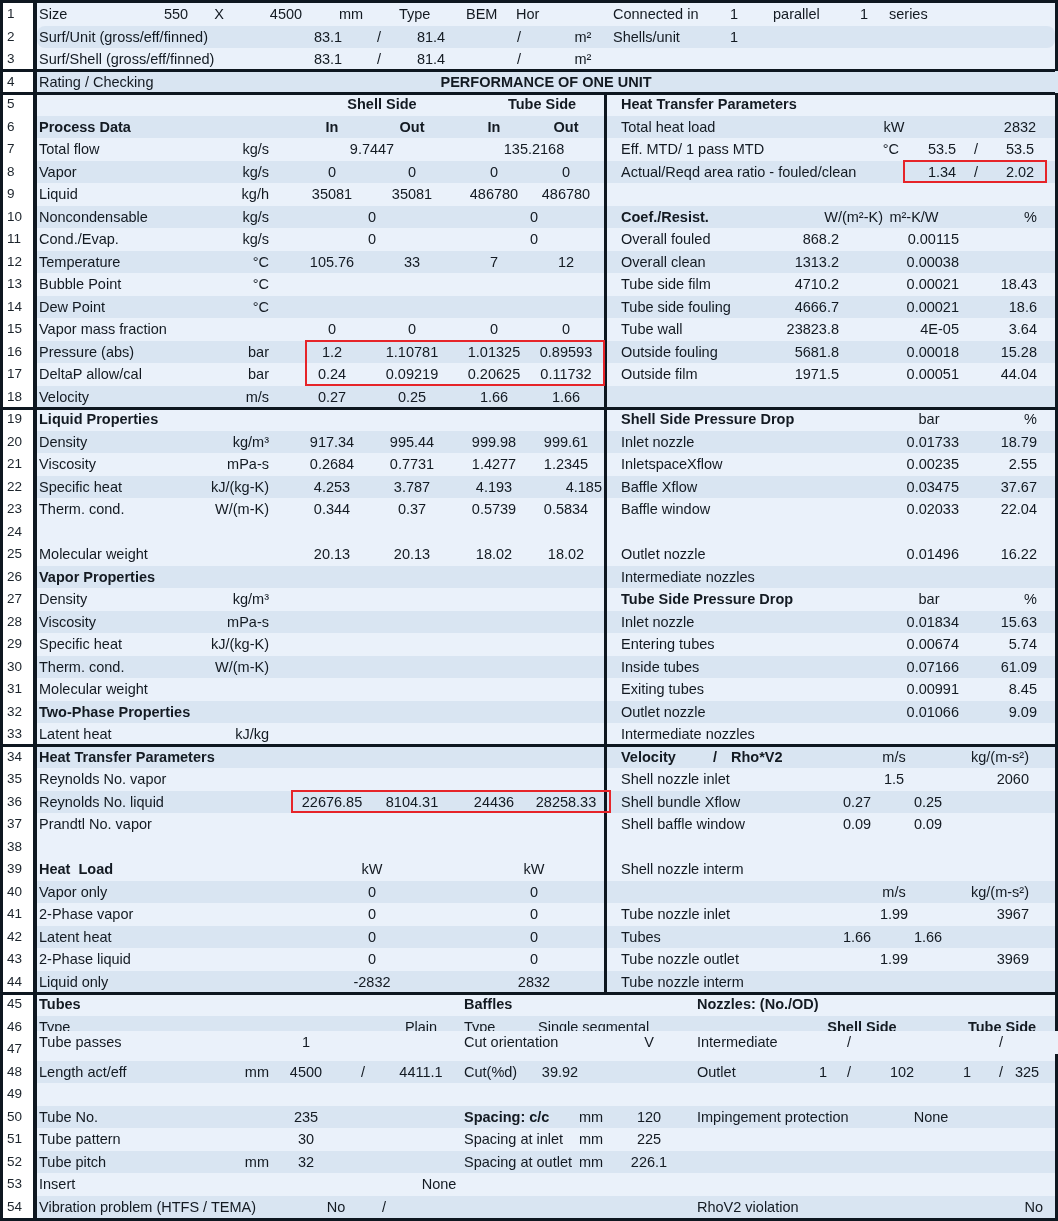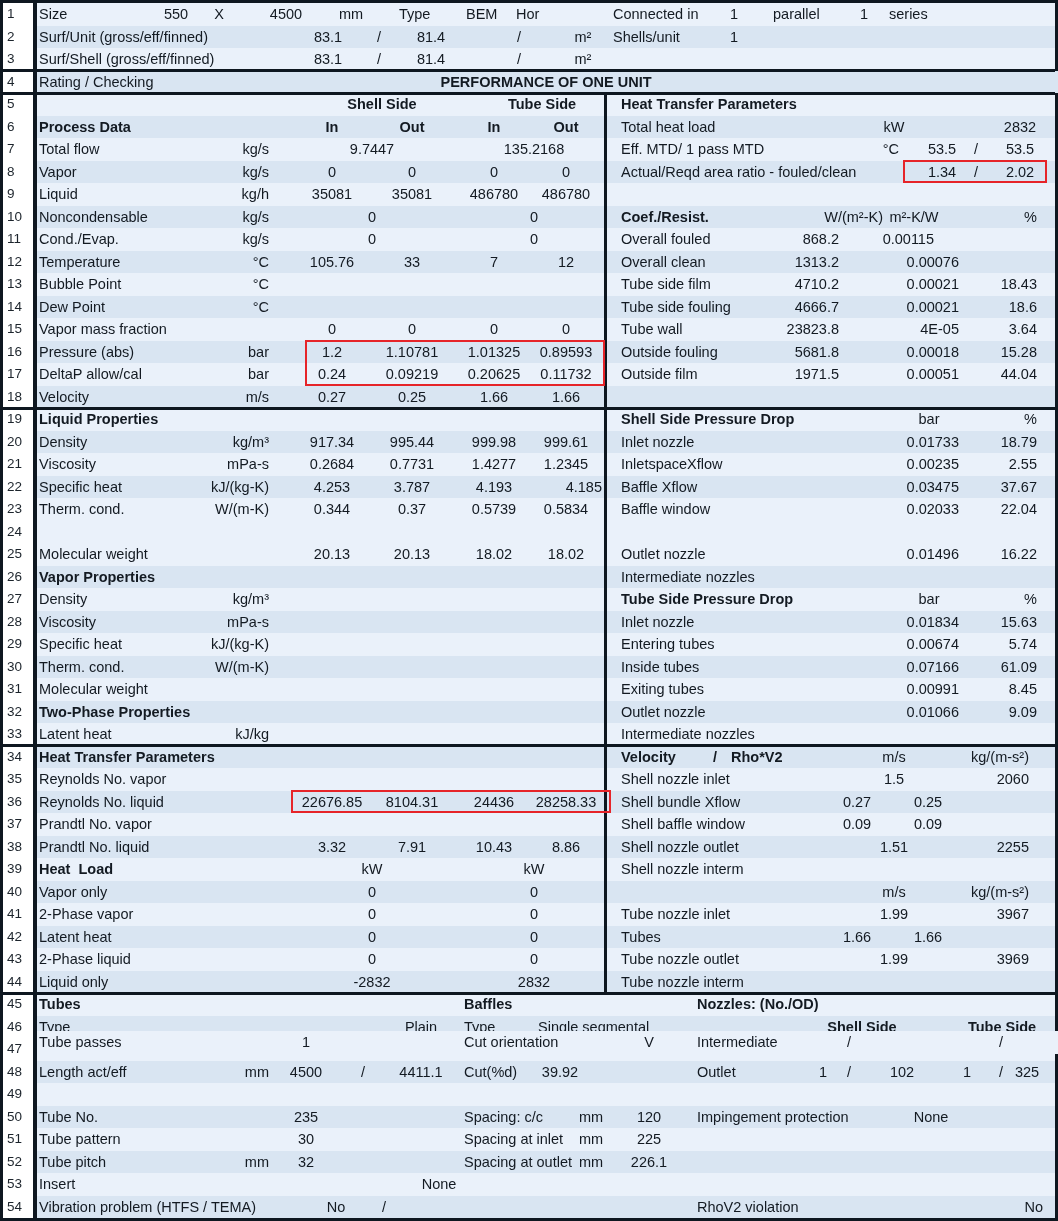--- a/index.html
+++ b/index.html
@@ -93,21 +93,21 @@
         <span class="cell" style="left: 286px; width: 56px; text-align: center;">mm</span>
         <span class="cell" style="left: 362px; text-align: left;">Type</span>
         <span class="cell" style="left: 429px; text-align: left;">BEM</span>
         <span class="cell" style="left: 479px; text-align: left;">Hor</span>
         <span class="cell" style="left: 576px; text-align: left;">Connected in</span>
         <span class="cell" style="left: 683px; width: 28px; text-align: center;">1</span>
         <span class="cell" style="left: 736px; text-align: left;">parallel</span>
         <span class="cell" style="left: 813px; width: 28px; text-align: center;">1</span>
         <span class="cell" style="left: 852px; text-align: left;">series</span>
       </div>
-      <div class="row even" style="top: 22.5px;">
+      <div class="row even" style="top: 22.5px; border-radius: 8px;">
         <span class="cell" style="left: 2px; text-align: left;">Surf/Unit (gross/eff/finned)</span>
         <span class="cell" style="left: 255px; width: 72px; text-align: center;">83.1</span>
         <span class="cell" style="left: 328px; width: 28px; text-align: center;">/</span>
         <span class="cell" style="left: 358px; width: 72px; text-align: center;">81.4</span>
         <span class="cell" style="left: 468px; width: 28px; text-align: center;">/</span>
         <span class="cell" style="left: 518px; width: 56px; text-align: center;">m²</span>
         <span class="cell" style="left: 576px; text-align: left;">Shells/unit</span>
         <span class="cell" style="left: 683px; width: 28px; text-align: center;">1</span>
       </div>
       <div class="row odd" style="top: 45px;">
@@ -178,32 +178,32 @@
         <span class="cell" style="left: 837px; width: 80px; text-align: center;">m²-K/W</span>
         <span class="cell" style="left: 896px; width: 104px; text-align: right;">%</span>
       </div>
       <div class="row odd" style="top: 225px;">
         <span class="cell" style="left: 2px; text-align: left;">Cond./Evap.</span>
         <span class="cell" style="left: 104px; width: 128px; text-align: right;">kg/s</span>
         <span class="cell" style="left: 285px; width: 100px; text-align: center;">0</span>
         <span class="cell" style="left: 447px; width: 100px; text-align: center;">0</span>
         <span class="cell" style="left: 584px; text-align: center;">Overall fouled</span>
         <span class="cell" style="left: 652px; width: 150px; text-align: right;">868.2</span>
-        <span class="cell" style="left: 777px; width: 120px; text-align: right;">0.00115</span>
+        <span class="cell" style="left: 802px; width: 120px; text-align: right;">0.00115</span>
       </div>
       <div class="row even" style="top: 247.5px;">
         <span class="cell" style="left: 2px; text-align: left;">Temperature</span>
         <span class="cell" style="left: 104px; width: 128px; text-align: right;">°C</span>
         <span class="cell" style="left: 259px; width: 72px; text-align: center;">105.76</span>
         <span class="cell" style="left: 339px; width: 72px; text-align: center;">33</span>
         <span class="cell" style="left: 420px; width: 74px; text-align: center;">7</span>
         <span class="cell" style="left: 493px; width: 72px; text-align: center;">12</span>
         <span class="cell" style="left: 584px; text-align: left;">Overall clean</span>
         <span class="cell" style="left: 652px; width: 150px; text-align: right;">1313.2</span>
-        <span class="cell" style="left: 802px; width: 120px; text-align: right;">0.00076</span>
+        <span class="cell" style="left: 802px; width: 120px; text-align: right;">0.00038</span>
       </div>
       <div class="row odd" style="top: 270px;">
         <span class="cell" style="left: 2px; text-align: left;">Bubble Point</span>
         <span class="cell" style="left: 104px; width: 128px; text-align: right;">°C</span>
         <span class="cell" style="left: 584px; text-align: left;">Tube side film</span>
         <span class="cell" style="left: 652px; width: 150px; text-align: right;">4710.2</span>
         <span class="cell" style="left: 802px; width: 120px; text-align: right;">0.00021</span>
         <span class="cell" style="left: 896px; width: 104px; text-align: right;">18.43</span>
       </div>
       <div class="row even" style="top: 292.5px;">
@@ -388,30 +388,20 @@
         <span class="cell" style="left: 493px; width: 72px; text-align: center;">28258.33</span>
         <span class="cell" style="left: 584px; text-align: left;">Shell bundle Xflow</span>
         <span class="cell" style="left: 784px; width: 72px; text-align: center;">0.27</span>
         <span class="cell" style="left: 855px; width: 72px; text-align: center;">0.25</span>
       </div>
       <div class="row odd" style="top: 810px;">
         <span class="cell" style="left: 2px; text-align: left;">Prandtl No. vapor</span>
         <span class="cell" style="left: 584px; text-align: left;">Shell baffle window</span>
         <span class="cell" style="left: 784px; width: 72px; text-align: center;">0.09</span>
         <span class="cell" style="left: 855px; width: 72px; text-align: center;">0.09</span>
-      </div>
-      <div class="row even" style="top: 832.5px;">
-        <span class="cell" style="left: 2px; text-align: left;">Prandtl No. liquid</span>
-        <span class="cell" style="left: 259px; width: 72px; text-align: center;">3.32</span>
-        <span class="cell" style="left: 339px; width: 72px; text-align: center;">7.91</span>
-        <span class="cell" style="left: 420px; width: 74px; text-align: center;">10.43</span>
-        <span class="cell" style="left: 493px; width: 72px; text-align: center;">8.86</span>
-        <span class="cell" style="left: 584px; text-align: left;">Shell nozzle outlet</span>
-        <span class="cell" style="left: 811px; width: 92px; text-align: center;">1.51</span>
-        <span class="cell" style="left: 872px; width: 120px; text-align: right;">2255</span>
       </div>
       <div class="row odd" style="top: 855px;">
         <span class="cell b" style="left: 2px; text-align: left;">Heat  Load</span>
         <span class="cell" style="left: 285px; width: 100px; text-align: center;">kW</span>
         <span class="cell" style="left: 447px; width: 100px; text-align: center;">kW</span>
         <span class="cell" style="left: 584px; text-align: right;">Shell nozzle interm</span>
       </div>
       <div class="row even" style="top: 877.5px;">
         <span class="cell" style="left: 2px; text-align: left;">Vapor only</span>
         <span class="cell" style="left: 285px; width: 100px; text-align: center;">0</span>
@@ -500,21 +490,21 @@
         <span class="cell" style="left: 233px; width: 72px; text-align: center;">1</span>
         <span class="cell" style="left: 427px; text-align: left;">Cut orientation</span>
         <span class="cell" style="left: 576px; width: 72px; text-align: center;">V</span>
         <span class="cell" style="left: 660px; text-align: left;">Intermediate</span>
         <span class="cell" style="left: 798px; width: 28px; text-align: center;">/</span>
         <span class="cell" style="left: 950px; width: 28px; text-align: center;">/</span>
       </div>
       <div class="row even" style="top: 1102.5px;">
         <span class="cell" style="left: 2px; text-align: left;">Tube No.</span>
         <span class="cell" style="left: 233px; width: 72px; text-align: center;">235</span>
-        <span class="cell" style="left: 427px; text-align: left;">Spacing: c/c</span>
+        <span class="cell" style="left: 427px; text-align: left; font-weight: bold;">Spacing: c/c</span>
         <span class="cell" style="left: 526px; width: 56px; text-align: center;">mm</span>
         <span class="cell" style="left: 576px; width: 72px; text-align: center;">120</span>
         <span class="cell" style="left: 660px; text-align: left;">Impingement protection</span>
         <span class="cell" style="left: 858px; width: 72px; text-align: center;">None</span>
       </div>
       <div class="row odd" style="top: 1125px;">
         <span class="cell" style="left: 2px; text-align: left;">Tube pattern</span>
         <span class="cell" style="left: 233px; width: 72px; text-align: center;">30</span>
         <span class="cell" style="left: 427px; text-align: left;">Spacing at inlet</span>
         <span class="cell" style="left: 526px; width: 56px; text-align: center;">mm</span>

